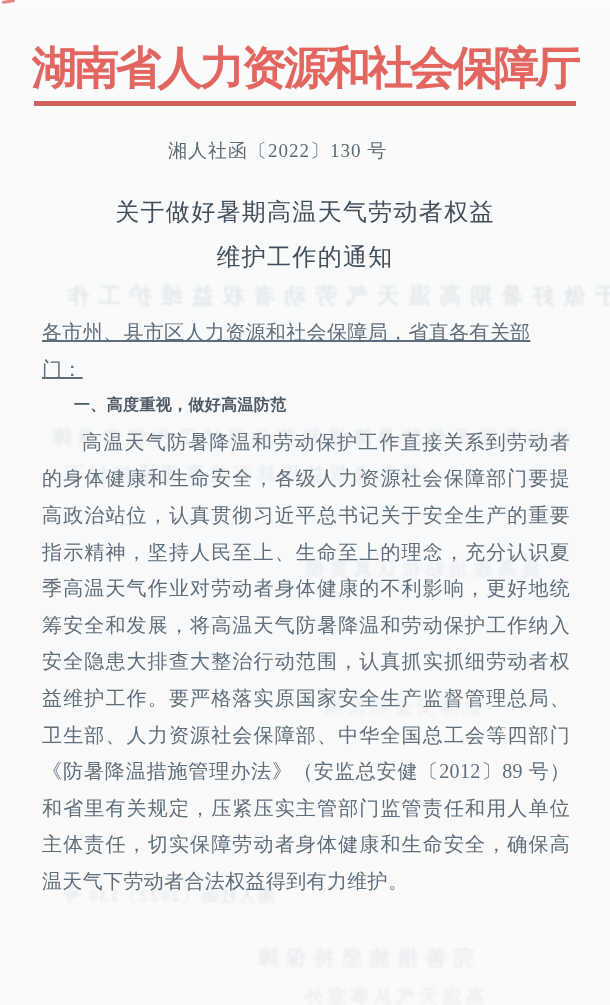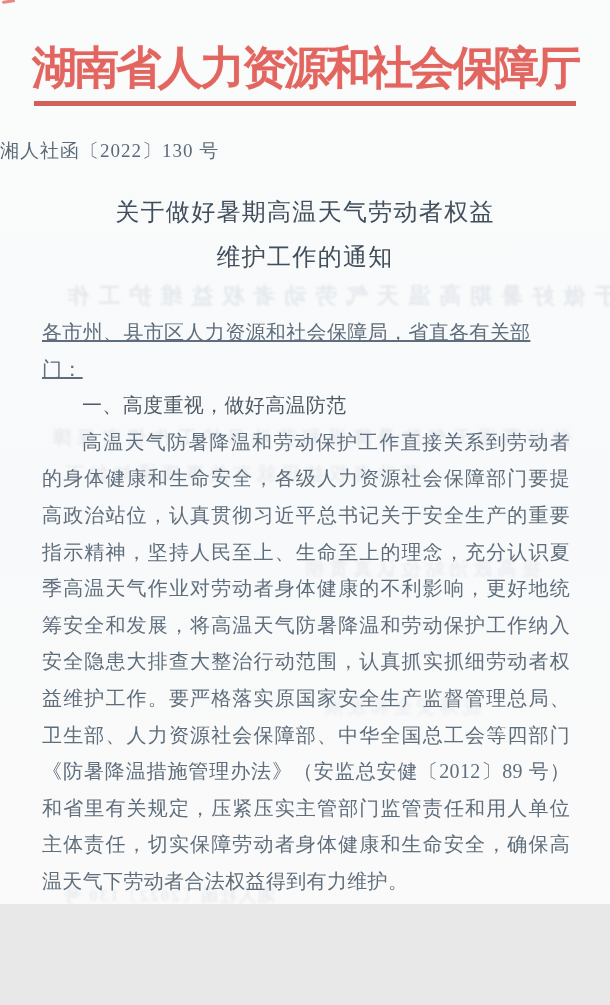--- a/index.html
+++ b/index.html
@@ -1,20 +1,20 @@
 <!DOCTYPE html>
 <html><head>
 <meta charset="utf-8">
 <style>
   * { margin: 0; padding: 0; box-sizing: border-box; }
   html, body { background: #e8e8e8; }
   .page {
     position: relative;
     width: 610px;
-    height: 904px;
+    height: 1005px;
     margin: 0 auto;
     background: linear-gradient(180deg, #fafbfb 0%, #f8f9fa 55%, #fafafa 100%);
     overflow: hidden;
     font-family: "Liberation Serif", "DejaVu Serif", serif;
   }
   
   .corner-artifact {
     position: absolute;
     left: 2px; top: 0;
     width: 13px; height: 3px;
@@ -36,21 +36,21 @@
   }
   .red-rule {
     margin: 7px 34px 0 34px;
     height: 4px;
     border-top: 2px solid #d4605a;
     border-bottom: 3px solid #d4605a;
   }
   .doc-number {
     margin-top: 33px;
     padding-right: 55px;
-    text-align: left;
+    text-align: center;
     font-size: 19px;
     line-height: 24px;
     letter-spacing: 1px;
     color: #5b6a77;
   }
   .title {
     margin-top: 27px;
     text-align: center;
     font-size: 24px;
     line-height: 45px;
@@ -71,22 +71,22 @@
     text-decoration: underline;
   }
   .para {
     text-indent: 2em;
     text-align: justify;
     text-justify: inter-ideograph;
   }
   .heading {
     text-indent: 2em;
     font-family: "Liberation Sans", "DejaVu Sans", sans-serif;
-    font-weight: normal;
-    font-size: 20px;
+    font-weight: bold;
+    font-size: 16px;
     color: #4d5a66;
   }
   
   .bleed {
     position: absolute;
     inset: 0;
     pointer-events: none;
   }
   .bleed span {
     position: absolute;

